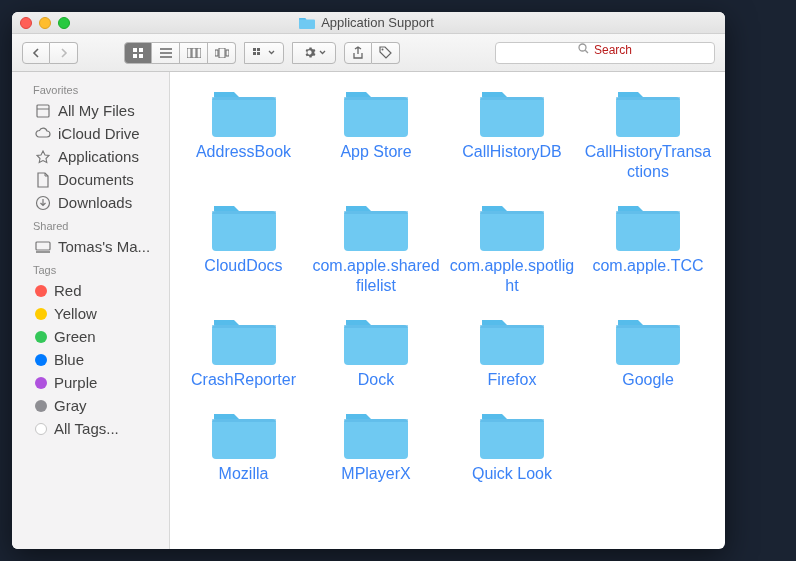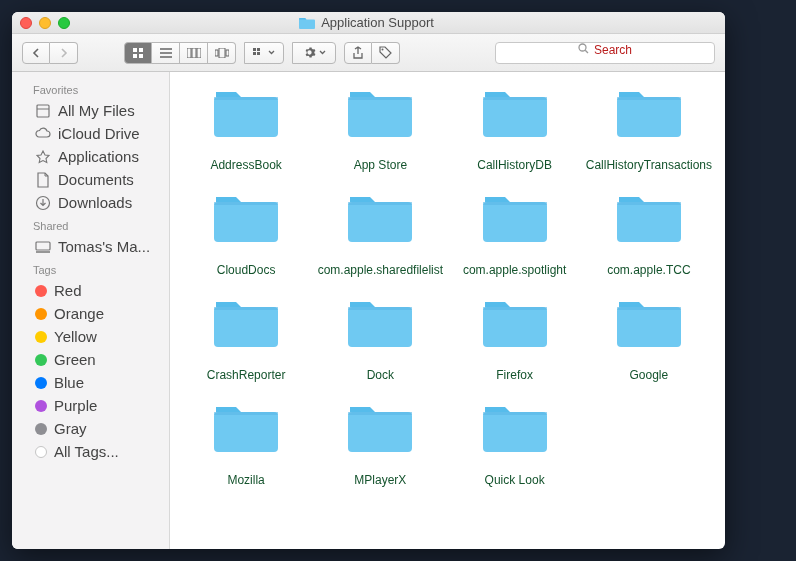--- a/index.html
+++ b/index.html
@@ -24,21 +24,21 @@
 .searchbox { width: 220px; height: 22px; background: #fff; border: 1px solid #c8c8c8; border-radius: 4px; display: flex; justify-content: center; gap: 5px; color: #b91c1c; font-size: 12px; }
 .body { flex: 1; display: flex; overflow: hidden; }
 .sidebar { width: 158px; background: #f4f3f4; border-right: 1px solid #d8d8d8; padding: 6px 9px; overflow-y: auto; }
 .sb-header { font-size: 11px; color: #8a8a8a; padding: 6px 12px 3px; font-weight: 500; }
 .sb-item { display: flex; align-items: center; gap: 7px; padding: 3px 12px 3px 14px; font-size: 15px; color: #444; cursor: default; white-space: nowrap; overflow: hidden; text-overflow: ellipsis; }
 .sb-icon { width: 16px; height: 16px; color: #767676; flex-shrink: 0; display: flex; align-items: center; justify-content: center; }
 .tag-dot { width: 12px; height: 12px; border-radius: 50%; flex-shrink: 0; }
 .content { flex: 1; overflow-y: auto; padding: 14px 12px; }
 .grid { display: grid; grid-template-columns: repeat(4, 1fr); gap: 18px 6px; }
 .folder { display: flex; flex-direction: column; align-items: center; text-align: center; cursor: default; }
-.folder-label { font-size: 12px; color: #14532d; margin-top: 16px; line-height: 1.25; max-width: 130px; word-wrap: break-word; }
+.folder-label { font-size: 16px; color: #3b82f6; margin-top: 0; line-height: 1.25; max-width: 130px; word-wrap: break-word; }
 .mini-folder { width: 16px; height: 13px; }
 svg { display: block; }
 </style>
 </head>
 <body>
 
 <div class="window">
 
   <div class="titlebar">
     <div class="traffic">
@@ -207,24 +207,20 @@
             </svg>
           </span>
           <span>Tomas's Ma...</span>
         </div>
         <div class="sb-header">Tags</div>
         <div class="sb-item">
           <span class="tag-dot" style="background: rgb(255, 91, 81);"></span>
           <span>Red</span>
         </div>
         <div class="sb-item">
-          <span class="tag-dot" style="background: rgb(255, 149, 0);"></span>
-          <span>Orange</span>
-        </div>
-        <div class="sb-item">
           <span class="tag-dot" style="background: rgb(255, 204, 0);"></span>
           <span>Yellow</span>
         </div>
         <div class="sb-item">
           <span class="tag-dot" style="background: rgb(52, 199, 89);"></span>
           <span>Green</span>
         </div>
         <div class="sb-item">
           <span class="tag-dot" style="background: rgb(0, 122, 255);"></span>
           <span>Blue</span>

